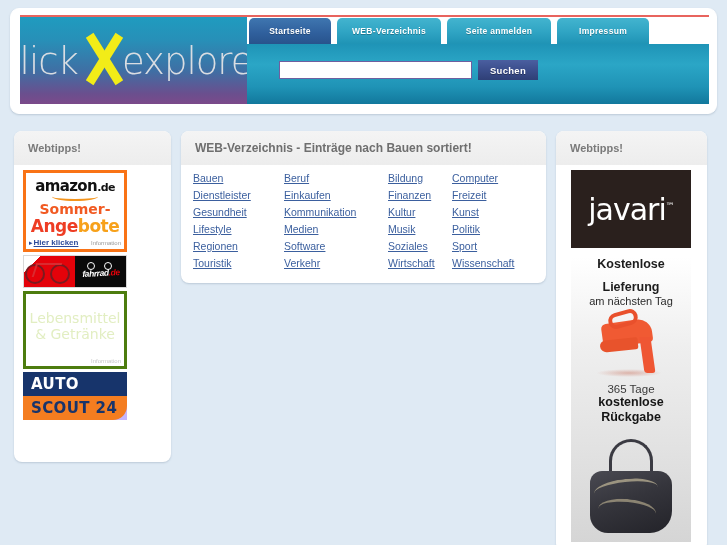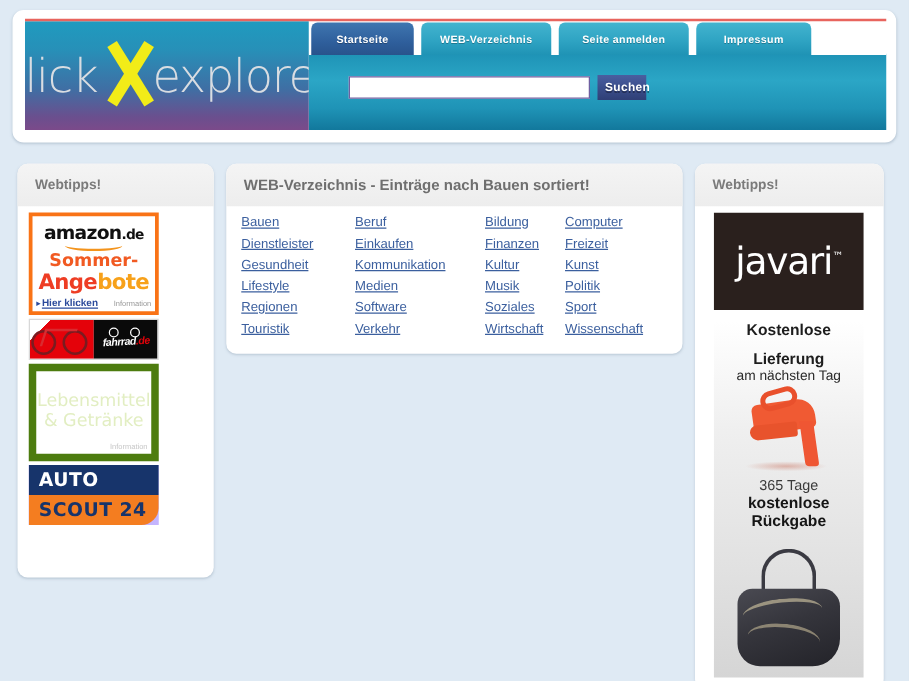--- a/index.html
+++ b/index.html
@@ -120,21 +120,21 @@
     border: 1px solid #6f5fa0;
     padding: 0 3px;
     font-size: 10px;
     color: #222;
     outline: none;
     font-family: "Liberation Sans", sans-serif;
   }
   .search-btn {
     position: absolute;
     left: 231px; top: 17px;
-    width: 39px; height: 20px;
+    width: 60px; height: 20px;
     background: linear-gradient(180deg,#4a5fa0 0%,#3b4e8c 50%,#2f3f76 100%);
     color: #ffffff;
     font-size: 9.5px;
     font-weight: bold;
     border: none;
     cursor: pointer;
     text-shadow: 0 1px 0 rgba(0,0,0,.35);
     font-family: "Liberation Sans", sans-serif;
     letter-spacing: .3px;
   }
@@ -291,21 +291,21 @@
     border-radius: 50%;
     width: 8px; height: 8px;
   }
   .bike-icon i:nth-child(1) { left: 1px; }
   .bike-icon i:nth-child(2) { left: 18px; }
 
   .ad-food {
     position: absolute;
     left: 9px; top: 160px;
     width: 104px; height: 78px;
-    border: 6px solid #4d7c0f;
+    border: 3px solid #4d7c0f;
     background: #ffffff;
     overflow: hidden;
   }
   .food-t {
     text-align: center;
     font-size: 14px;
     color: #e2eec2;
     line-height: 16px;
     margin-top: 16px;
     font-family: "DejaVu Sans", sans-serif;

